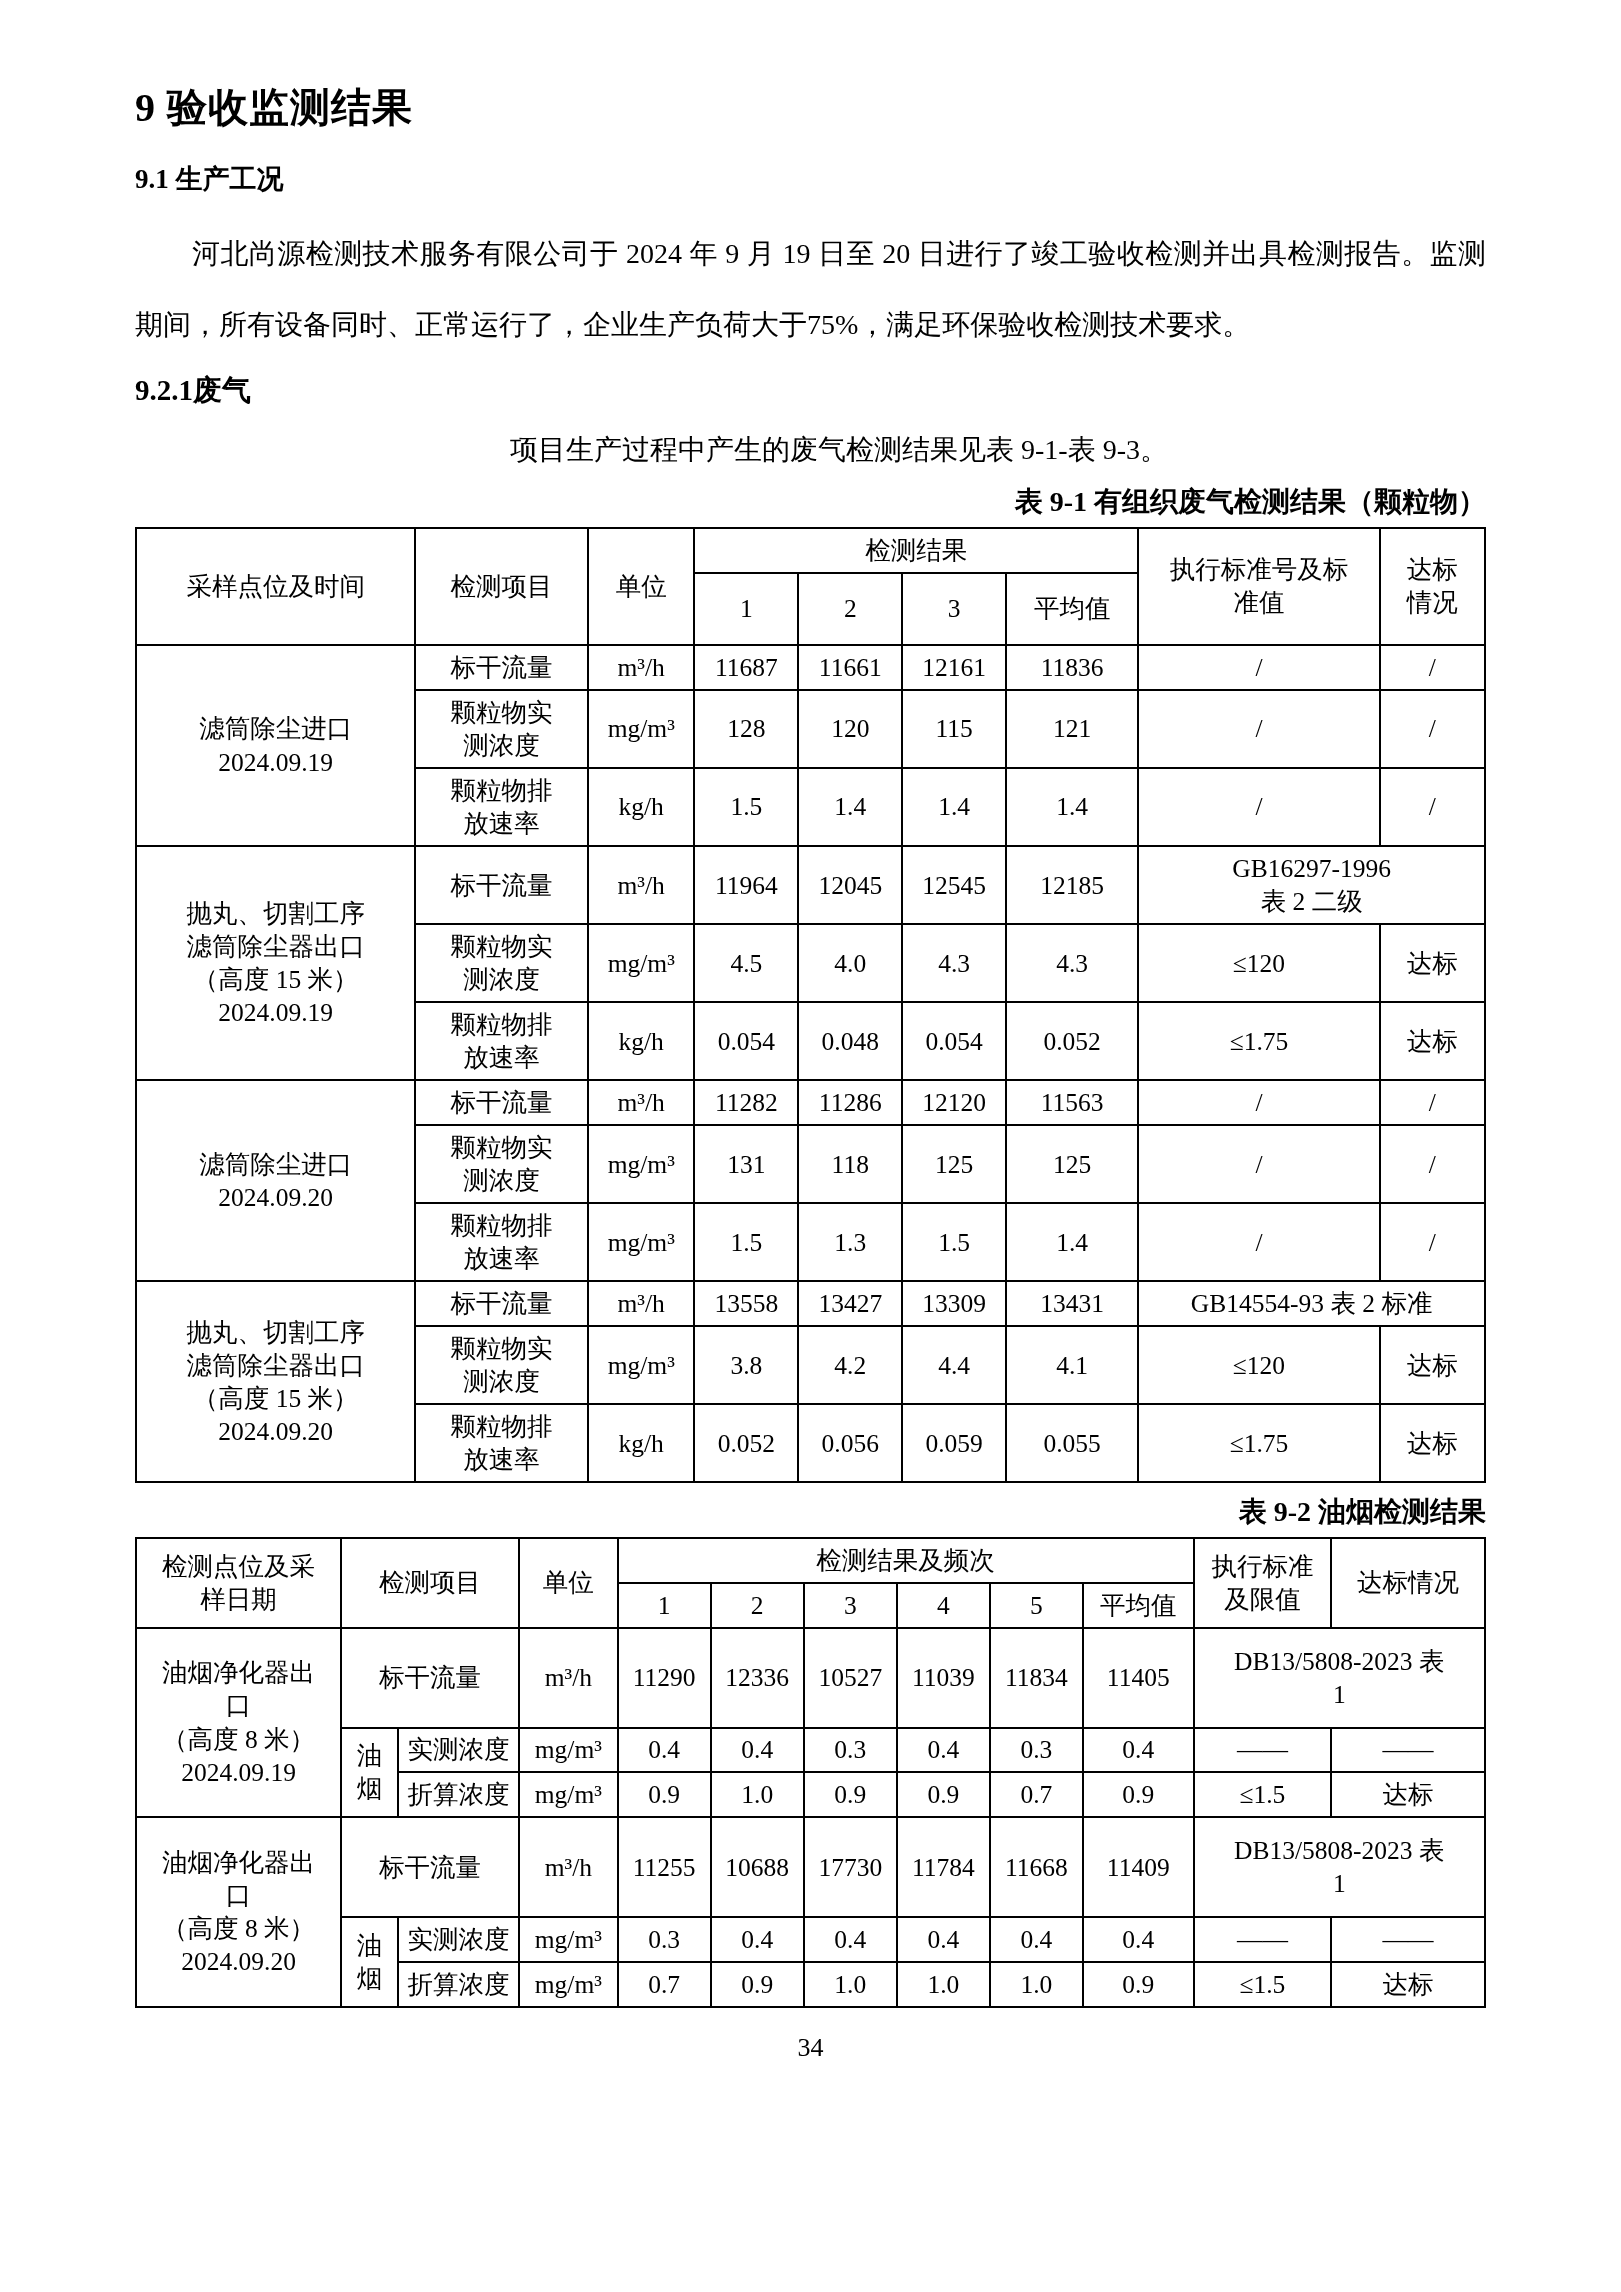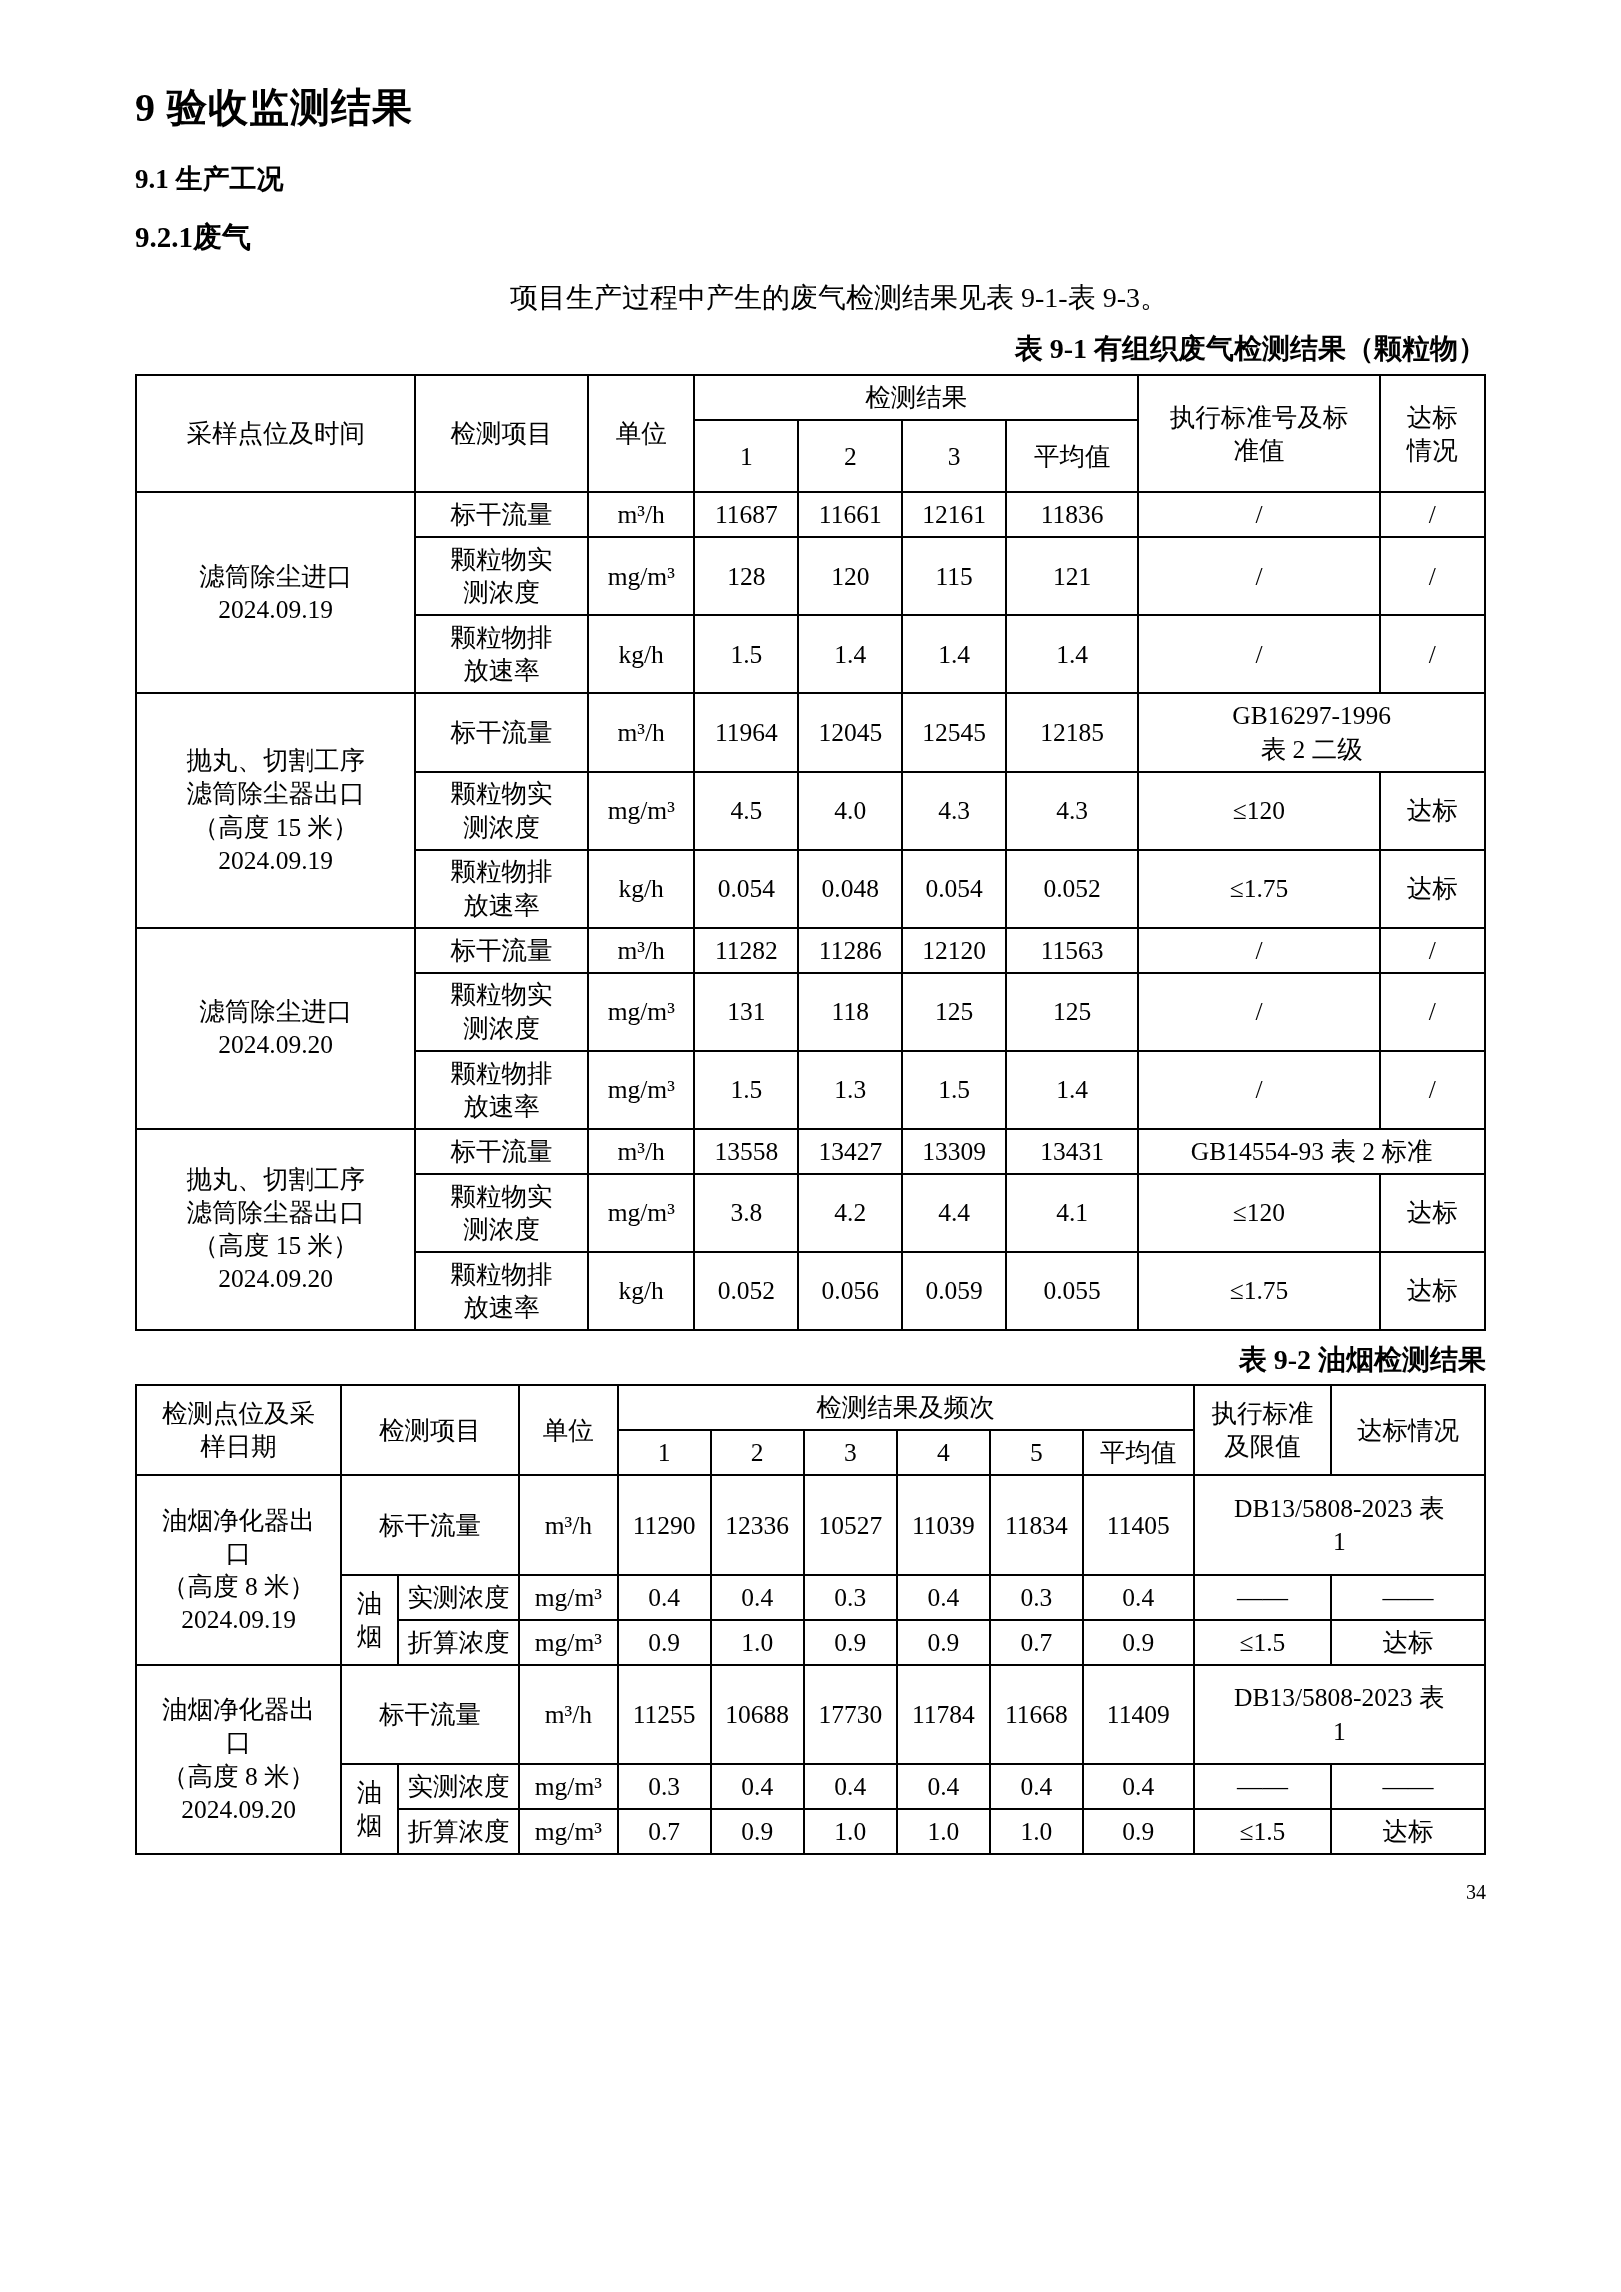--- a/index.html
+++ b/index.html
@@ -25,30 +25,31 @@
     font-size:25.5px;
   }
   th,td{
     border:2px solid #000;text-align:center;vertical-align:middle;
     padding:4.9px 3.9px;line-height:1.3;font-weight:normal;
   }
   .t1-numrow th{padding:18.6px 3.9px;}
   .t2 .flowrow td{padding:15.7px 3.9px;}
   .pre{white-space:pre-line;}
   .pagenum{
-    text-align:right;font-size:20px;margin-top:25.5px;
+    text-align:center;font-size:26px;margin-top:25.5px;
   }
 </style>
 </head>
 <body>
 
 <div class="page">
 
   <h1>9 验收监测结果</h1>
   <h2>9.1 生产工况</h2>
+  <p class="para">河北尚源检测技术服务有限公司于 2024 年 9 月 19 日至 20 日进行了竣工验收检测并出具检测报告。监测期间，所有设备同时、正常运行了，企业生产负荷大于75%，满足环保验收检测技术要求。</p>
   <h3>9.2.1废气</h3>
   <p class="para2">项目生产过程中产生的废气检测结果见表 9-1-表 9-3。</p>
 
   <div class="tbl-caption">表 9-1 有组织废气检测结果（颗粒物）</div>
 
   <table class="t1">
     <colgroup>
       <col style="width:20.7%">
         <col style="width:12.8%">
         <col style="width:7.9%">

